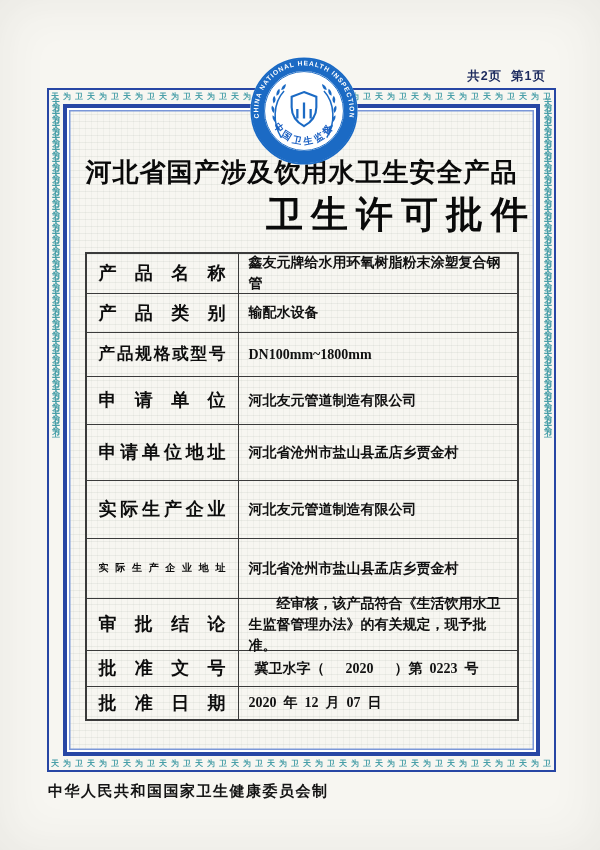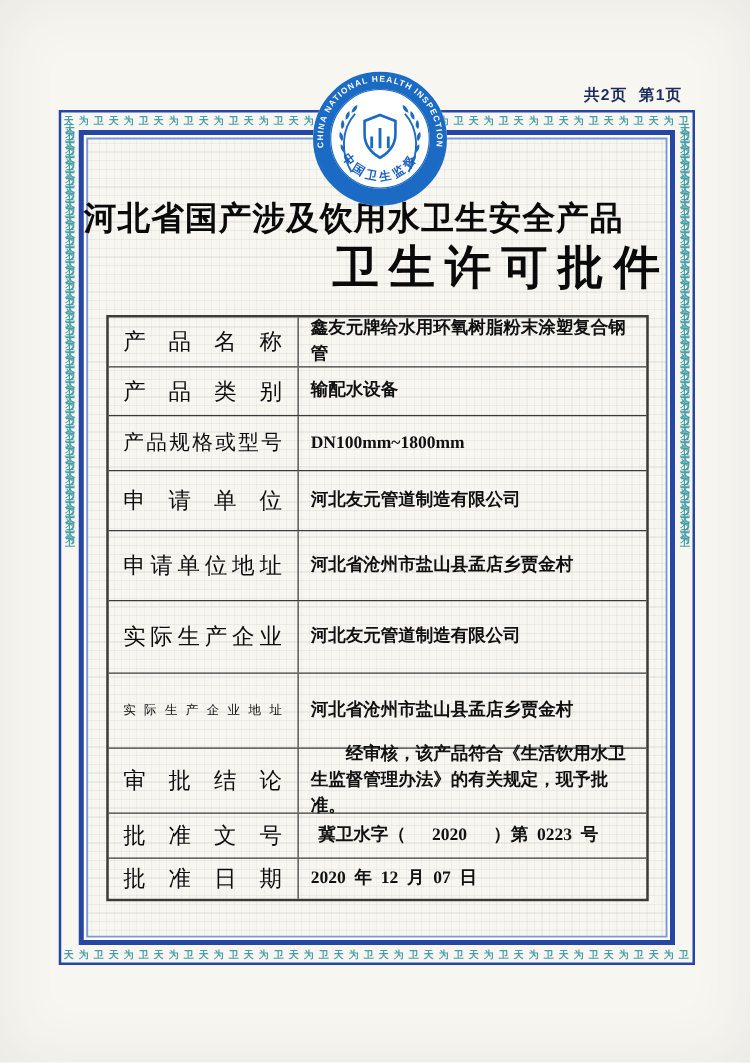--- a/index.html
+++ b/index.html
@@ -32,42 +32,42 @@
     position:absolute;inset:14px;
     border:4px solid var(--frame-blue,#2746a4);
     box-shadow:inset 0 0 0 2px #ffffff, inset 0 0 0 3.5px #7b97d8;
     background-color:var(--paper,#f7f6f1);
     background-image:
       repeating-linear-gradient(0deg, rgba(139,151,140,0.12) 0 1px, transparent 1px 7px),
       repeating-linear-gradient(90deg, rgba(139,151,140,0.08) 0 1px, transparent 1px 6px);
   }
   .content{position:absolute;inset:0;padding-top:52px;}
   .title1{
-    text-align:left;font-family:Liberation Serif, serif;font-weight:bold;
+    text-align:center;font-family:Liberation Mono, monospace;font-weight:bold;
     font-size:26px;letter-spacing:1px;color:#0a0a0a;line-height:1.15;
   }
   .title2{
     text-align:right;font-family:Liberation Serif, serif;font-weight:bold;
     font-size:37px;letter-spacing:8px;color:#0a0a0a;margin-top:5px;line-height:1.1;
   }
   .cert-table{
     width:430px;margin:16px auto 0;
     border:2px solid var(--table-line,#3b3b3b);
     background:transparent;
   }
   .row{display:flex;border-bottom:1px solid var(--table-line,#3b3b3b);}
   .row:last-child{border-bottom:none;}
   .cell-label{
     width:152px;min-width:152px;box-sizing:border-box;
     border-right:1px solid var(--table-line,#3b3b3b);
     display:flex;align-items:center;padding:0 12px;
   }
   .lbl{
     display:block;width:100%;
-    font-weight:normal;font-size:18px;color:#0d0d0d;
+    font-weight:bold;font-size:18px;color:#0d0d0d;
     text-align:justify;text-align-last:justify;
   }
   .cell-value{
     flex:1;display:flex;align-items:center;
     padding:4px 8px 4px 10px;box-sizing:border-box;
   }
   .val{
     display:block;width:100%;
     font-family:"Liberation Serif",serif;font-weight:bold;
     font-size:14px;color:#111;line-height:1.5;white-space:pre-wrap;
@@ -237,14 +237,15 @@
       <g>
         <path d="M60,40 l13,5 v11 c0,10 -6,16 -13,20 c-7,-4 -13,-10 -13,-20 v-11 z" fill="#ffffff" stroke="#1b6ac4" stroke-width="2.2"></path>
         <path d="M53,58 v10 M60,51 v17 M67,58 v10" stroke="#1b6ac4" stroke-width="2.4" fill="none"></path>
       </g>
       <text font-size="10" font-weight="bold" fill="#1a5fc2" letter-spacing="3" font-family="Liberation Serif, serif" text-anchor="middle">
         <textPath href="#ringbottom" startOffset="50%">中国卫生监督</textPath>
       </text>
     </svg>
   </div>
 
+  <div class="footer">中华人民共和国国家卫生健康委员会制</div>
 
 </div>
 
 </body></html>

